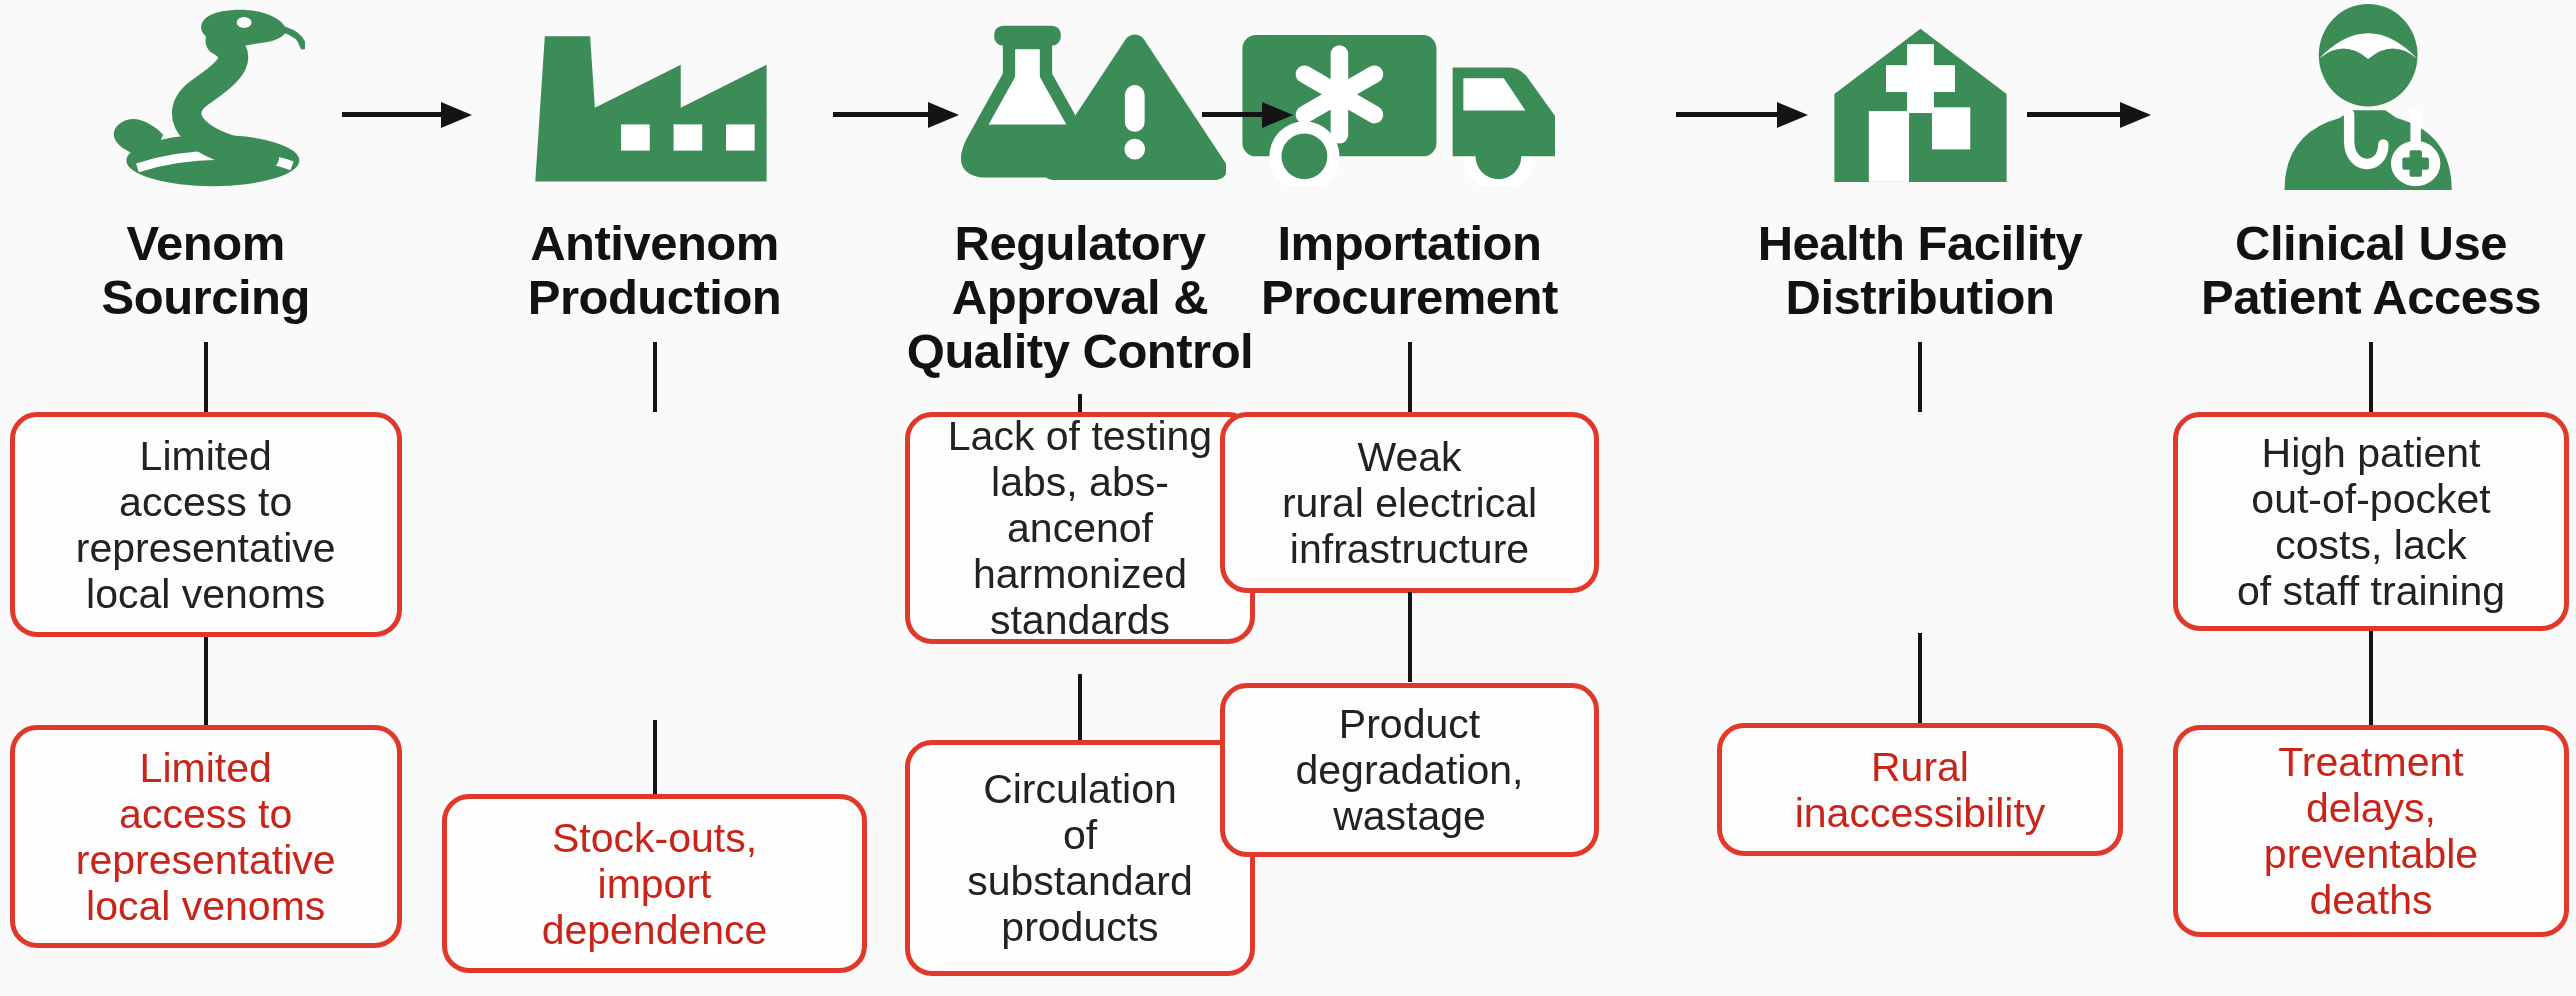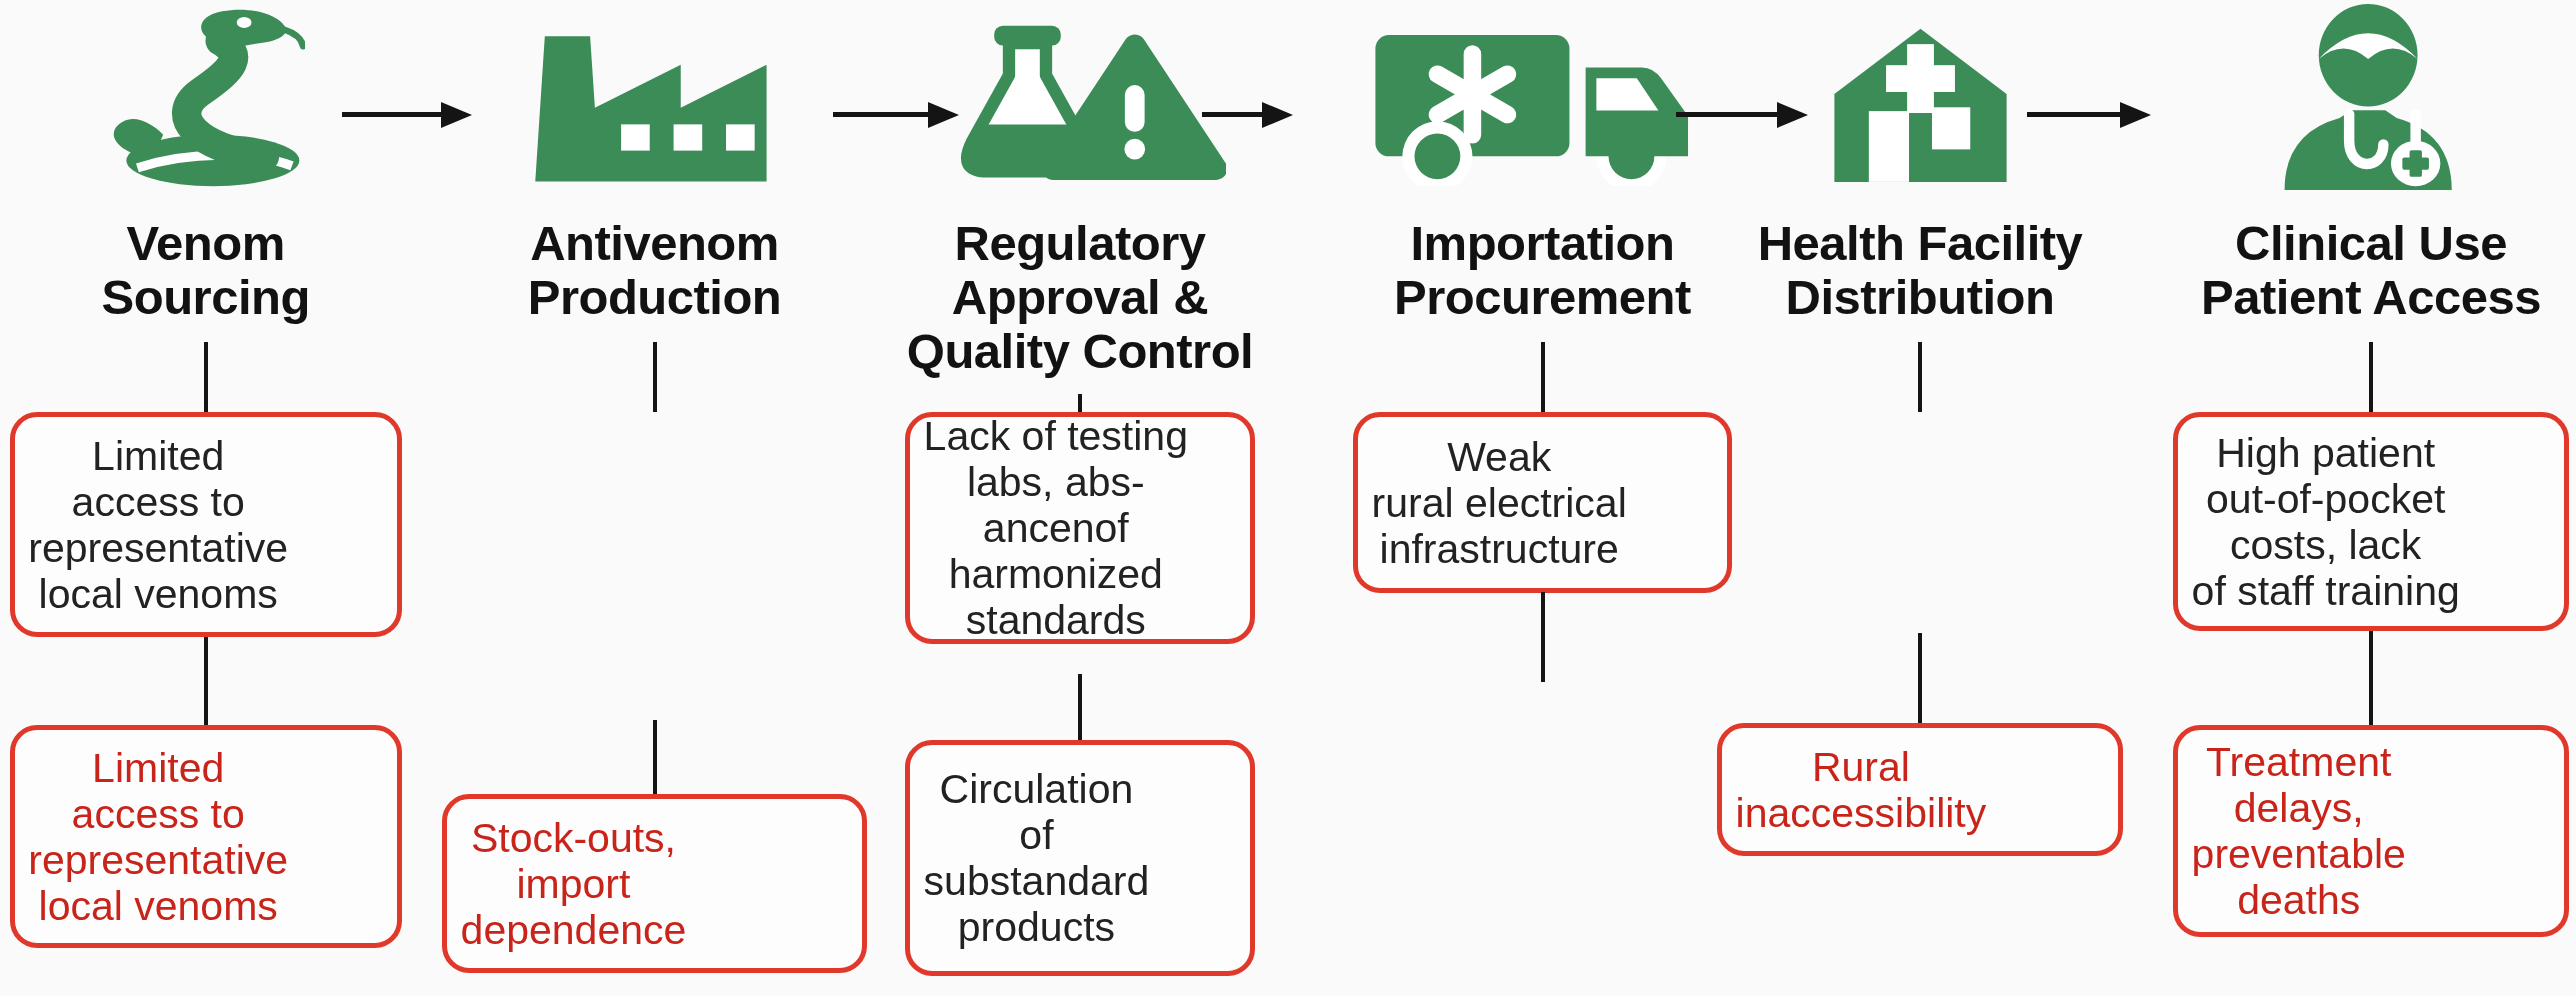--- a/index.html
+++ b/index.html
@@ -38,21 +38,21 @@
   .vline{
     position:absolute;left:50%;margin-left:-1.9px;width:3.9px;
     background:var(--line);
   }
   .box{
     position:absolute;left:0;width:100%;
     box-sizing:border-box;
     border:5.8px solid var(--red-border);
     border-radius:27px;
     background:#fdfdfd;
-    display:flex;align-items:center;
+    display:flex;align-items:center;justify-content:center;
     padding:7.8px 13.6px;
   }
   .box-text{
     text-align:center;
     font-size:41px;line-height:46px;
     color:#222222;
     white-space:pre-line;
   }
   .box.red .box-text{color:var(--red-text);}
   .arrow{
@@ -146,21 +146,21 @@
     </div>
     <div class="vline" style="top:674px;height:86px"></div>
     <div class="box black" style="top:740px;height:236px">
       <div class="box-text">Circulation
 of
 substandard
 products</div>
     </div>
   </div>
 
-  <div class="col" style="left:1353px;width:379px">
+  <div class="col" style="left:1220px;width:379px">
     <div class="icon-wrap" style="top:27px;height:159px">
       <svg width="359" height="159" viewBox="0 0 132 59">
         <rect class="g" x="4" y="3" width="72" height="45" rx="5"></rect>
         <path d="M40 10 V40 M27 17.5 L53 32.5 M27 32.5 L53 17.5" stroke="#fff" stroke-width="6.5" fill="none" stroke-linecap="round"></path>
         <circle cx="27" cy="48" r="13" fill="#fff"></circle>
         <circle cx="99" cy="48" r="13" fill="#fff"></circle>
         <path class="g" d="M82 15 L103 15 Q107 15 110 19 L120 33 L120 48 L82 48 Z"></path>
         <path d="M86 19 L101 19 L109 31 L86 31 Z" fill="#fff"></path>
         <circle class="g" cx="27" cy="48" r="8.5"></circle>
         <circle class="g" cx="99" cy="48" r="8.5"></circle>
@@ -168,20 +168,25 @@
     </div>
     <div class="title">Importation
 Procurement</div>
     <div class="vline" style="top:342px;height:70px"></div>
     <div class="box black" style="top:412px;height:181px">
       <div class="box-text">Weak
 rural electrical
 infrastructure</div>
     </div>
     <div class="vline" style="top:592px;height:90px"></div>
+    <div class="box black" style="top:683px;height:174px">
+      <div class="box-text">Product
+degradation,
+wastage</div>
+    </div>
   </div>
 
   <div class="col" style="left:1717px;width:406px">
     <div class="icon-wrap" style="top:21.4px;height:163px">
       <svg width="199" height="163" viewBox="0 0 104 85">
         <path class="g" d="M7 38 L52 4 L97 38 L97 84 L7 84 Z"></path>
         <rect x="45" y="12" width="14" height="36" fill="#fff"></rect>
         <rect x="34" y="23" width="36" height="14" fill="#fff"></rect>
         <rect x="25" y="47" width="21" height="37" fill="#fff"></rect>
         <rect x="58" y="45" width="20" height="22" fill="#fff"></rect>

